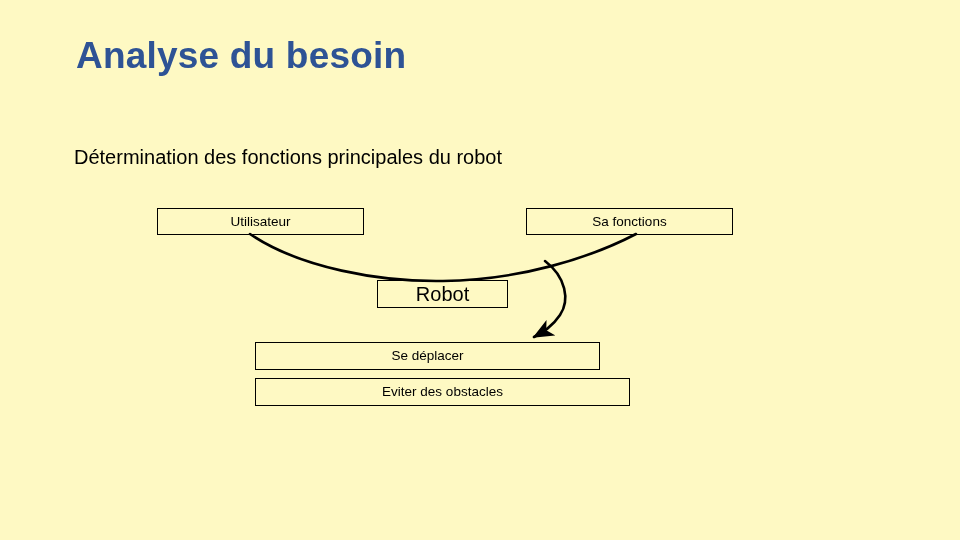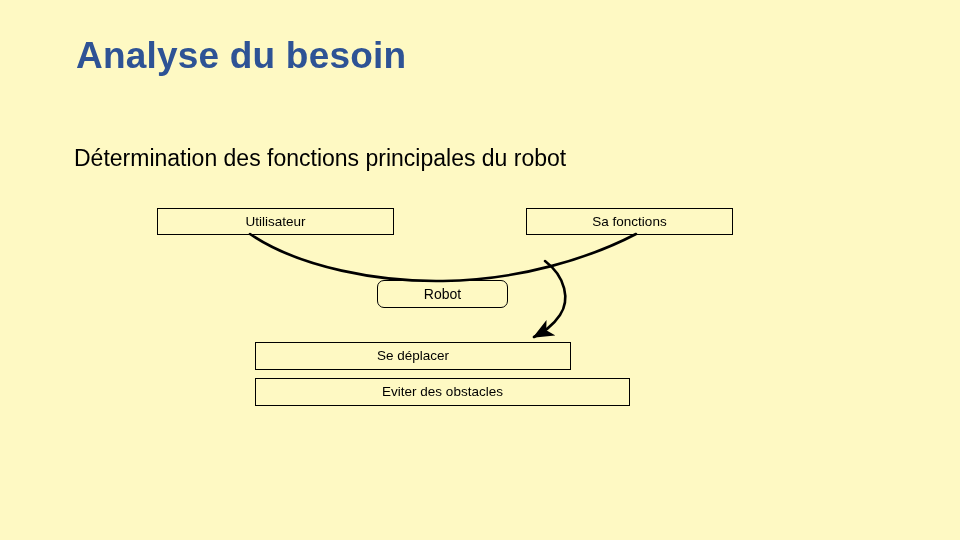--- a/index.html
+++ b/index.html
@@ -25,44 +25,44 @@
     font-weight: bold;
     letter-spacing: 0.2px;
     color: #2E5395;
     white-space: nowrap;
     line-height: 1.1;
   }
   #slide-subtitle {
     position: absolute;
     left: 74px;
     top: 145px;
-    font-size: 23px;
+    font-size: 20px;
     font-weight: 500;
     color: #000000;
     white-space: nowrap;
     line-height: 1.2;
   }
   .node-box {
     position: absolute;
     box-sizing: border-box;
     border: 1.6px solid #000000;
     background: transparent;
     display: flex;
     align-items: center;
     justify-content: center;
     color: #000000;
     font-size: 13.5px;
     font-weight: 400;
     line-height: 1;
     white-space: nowrap;
   }
-  #box-utilisateur { left: 157px; top: 208px; width: 237px; height: 27px; text-align: right; }
+  #box-utilisateur { left: 157px; top: 208px; width: 207px; height: 27px; text-align: right; }
   #box-sa-position { left: 526px; top: 208px; width: 207px; height: 27px; }
-  #box-robot       { left: 377px; top: 280px; width: 131px; height: 28px; font-size: 14px; border-radius: 7px; }
-  #box-se-deplacer { left: 255px; top: 342px; width: 316px; height: 28px; }
+  #box-robot       { left: 377px; top: 280px; width: 131px; height: 28px; font-size: 20px; }
+  #box-se-deplacer { left: 255px; top: 342px; width: 345px; height: 28px; }
   #box-eviter      { left: 255px; top: 378px; width: 375px; height: 28px; }
   #diagram-links {
     position: absolute;
     left: 0;
     top: 0;
     width: 960px;
     height: 540px;
     pointer-events: none;
   }
 </style>

